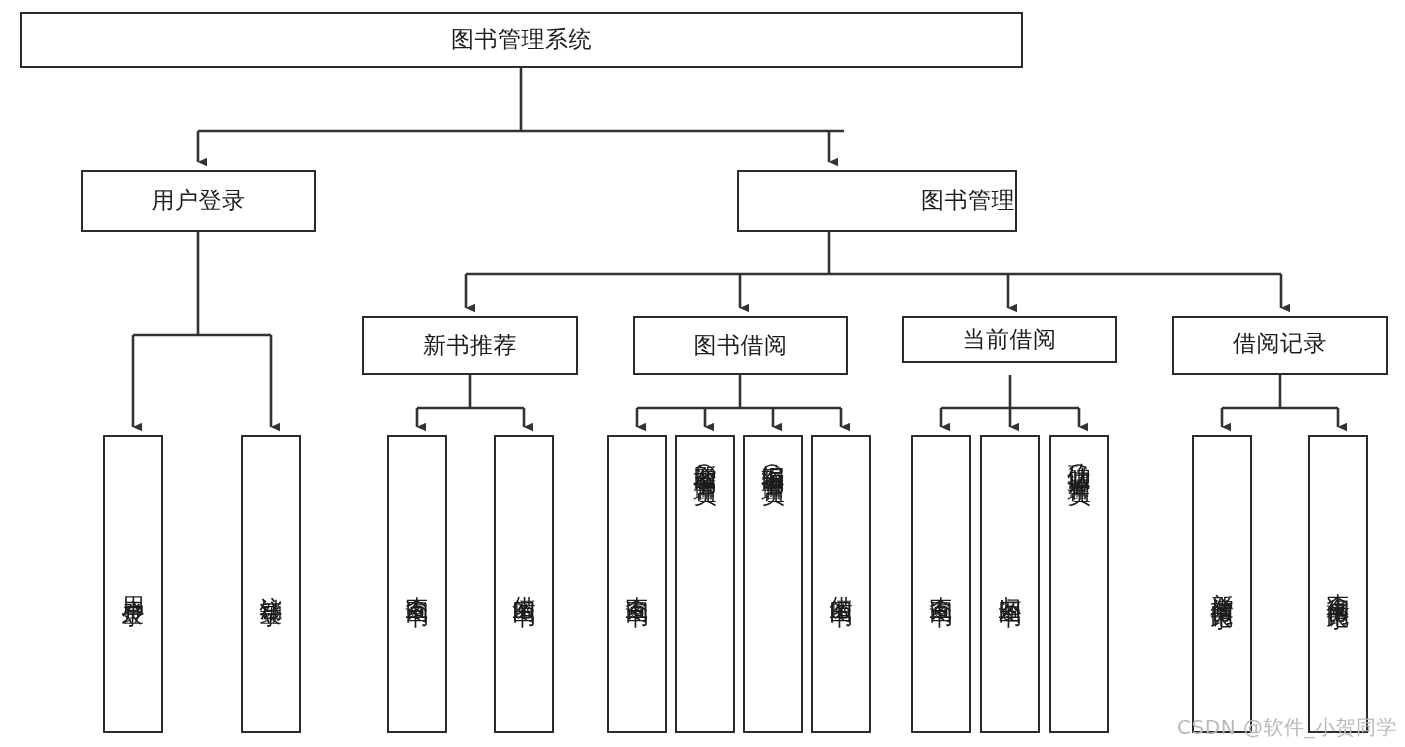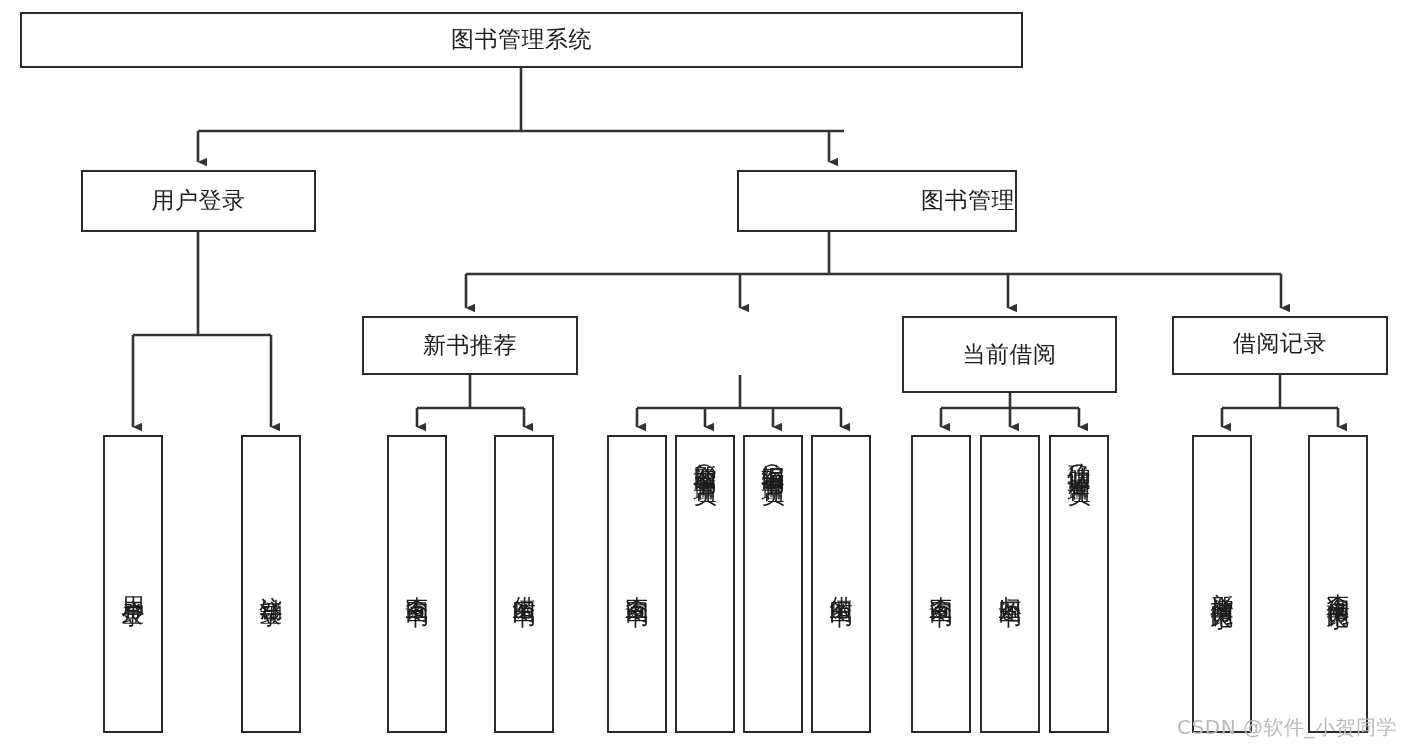--- a/index.html
+++ b/index.html
@@ -142,22 +142,25 @@
   </div>
 
   <div class="node horizontal" style="left:737px; top:170px; width:280px; height:62px;justify-content:flex-end;">
     <span class="node-label">图书管理</span>
   </div>
 
   <div class="node horizontal" style="left:362px; top:316px; width:216px; height:59px;">
     <span class="node-label">新书推荐</span>
   </div>
 
-
-  <div class="node horizontal" style="left:902px; top:316px; width:215px; height:77px;">
+  <div class="node horizontal" style="left:633px; top:316px; width:215px; height:59px;">
+    <span class="node-label">图书借阅</span>
+  </div>
+
+  <div class="node horizontal" style="left:902px; top:316px; width:215px; height:47px;">
     <span class="node-label">当前借阅</span>
   </div>
 
   <div class="node horizontal" style="left:1172px; top:316px; width:216px; height:59px;font-family:Liberation Mono, monospace;">
     <span class="node-label">借阅记录</span>
   </div>
 
   <div class="node vertical centered" style="left:103px; top:435px; width:60px; height:298px;">
     <span class="node-label">用户登录</span>
   </div>

